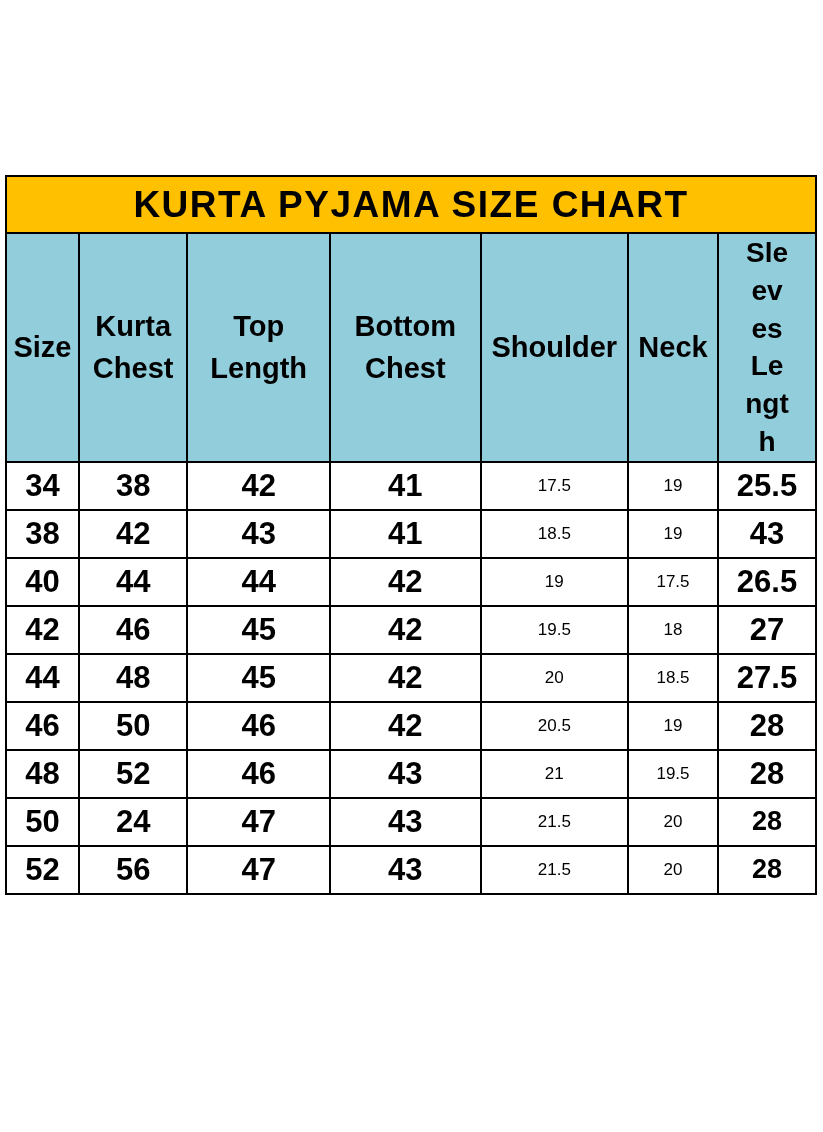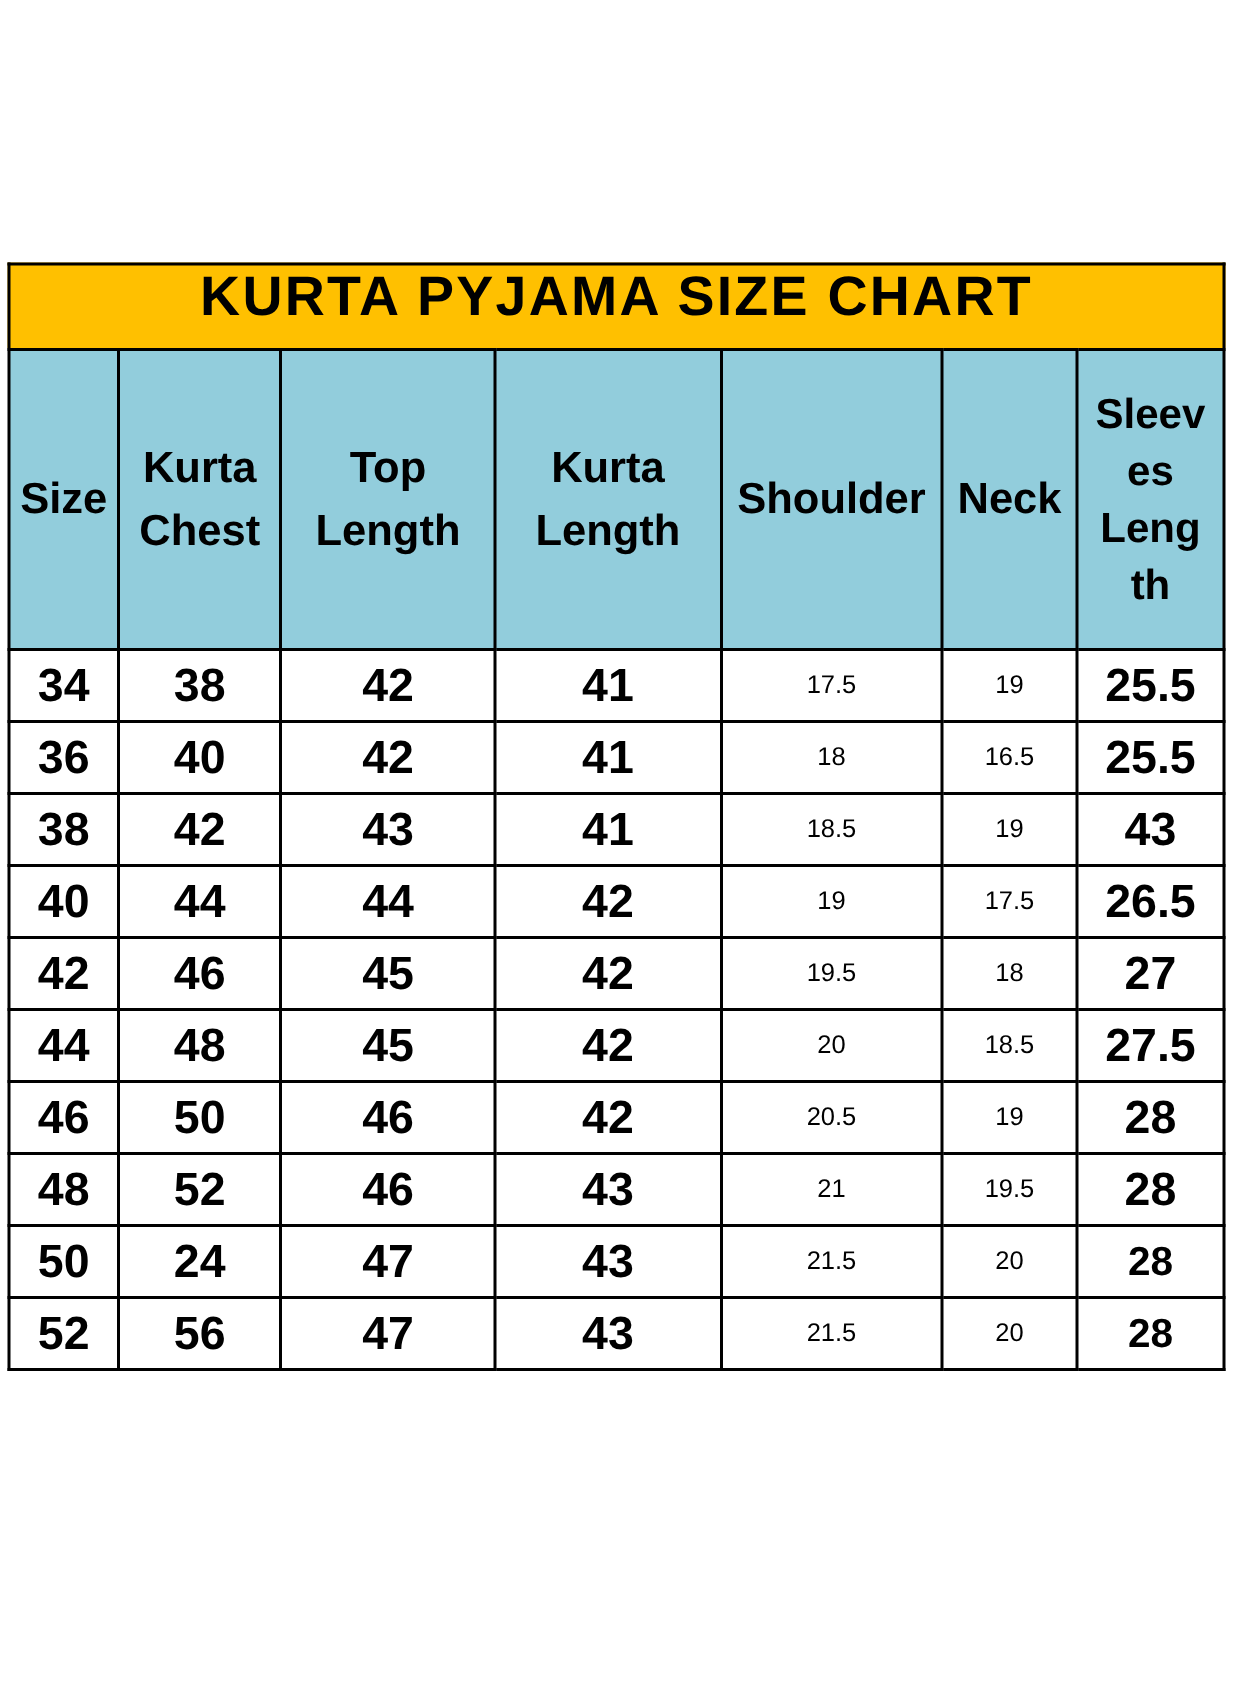--- a/index.html
+++ b/index.html
@@ -17,21 +17,21 @@
     font-family:"Liberation Sans", sans-serif;
     color:var(--text-color);
   }
   .page{position:relative;width:823px;height:1132px;overflow:hidden;}
   .chart-block{position:absolute;left:5px;top:175px;width:812px;}
   .banner{
     background:var(--banner-bg);
     border:2px solid var(--border-color);
     border-bottom:none;
     height:57px;
-    display:flex;align-items:flex-start;justify-content:center;
+    display:flex;align-items:center;justify-content:center;
     font-size:37px;font-weight:900;letter-spacing:1.5px;
     color:var(--text-color);
     white-space:nowrap;
   }
   table.size-chart{
     border-collapse:collapse;
     width:100%;
     table-layout:fixed;
     border:2px solid var(--border-color);
   }
@@ -45,21 +45,21 @@
     background:var(--header-bg);
     height:200px;
     font-size:29px;
     font-weight:700;
     line-height:1.45;
     padding:0 2px;
   }
   .size-chart thead th.col-sleeves{
     overflow-wrap:break-word;
     word-wrap:break-word;
-    padding:0 10px;
+    padding:0 26px;
     font-size:28px;
     line-height:1.35;
   }
   .size-chart tbody td{
     height:48px;
     background:#fff;
     font-size:31px;
     font-weight:700;
   }
   .size-chart tbody td.small{
@@ -87,43 +87,34 @@
         <col style="width:18.6%">
         <col style="width:18.2%">
         <col style="width:11.1%">
         <col style="width:12.1%">
       </colgroup>
       <thead>
         <tr>
           <th>Size</th>
           <th>Kurta Chest</th>
           <th>Top Length</th>
-          <th>Kurta Length</th>
+          <th>Bottom Chest</th>
           <th>Shoulder</th>
           <th>Neck</th>
           <th class="col-sleeves">Sleeves Length</th>
         </tr>
       </thead>
       <tbody>
           <tr>
             <td>34</td>
             <td>38</td>
             <td>42</td>
             <td>41</td>
             <td class="small">17.5</td>
             <td class="small">19</td>
-            <td>25.5</td>
-          </tr>
-          <tr>
-            <td>36</td>
-            <td>40</td>
-            <td>42</td>
-            <td>41</td>
-            <td class="small">18</td>
-            <td class="small">16.5</td>
             <td>25.5</td>
           </tr>
           <tr>
             <td>38</td>
             <td>42</td>
             <td>43</td>
             <td>41</td>
             <td class="small">18.5</td>
             <td class="small">19</td>
             <td>43</td>

